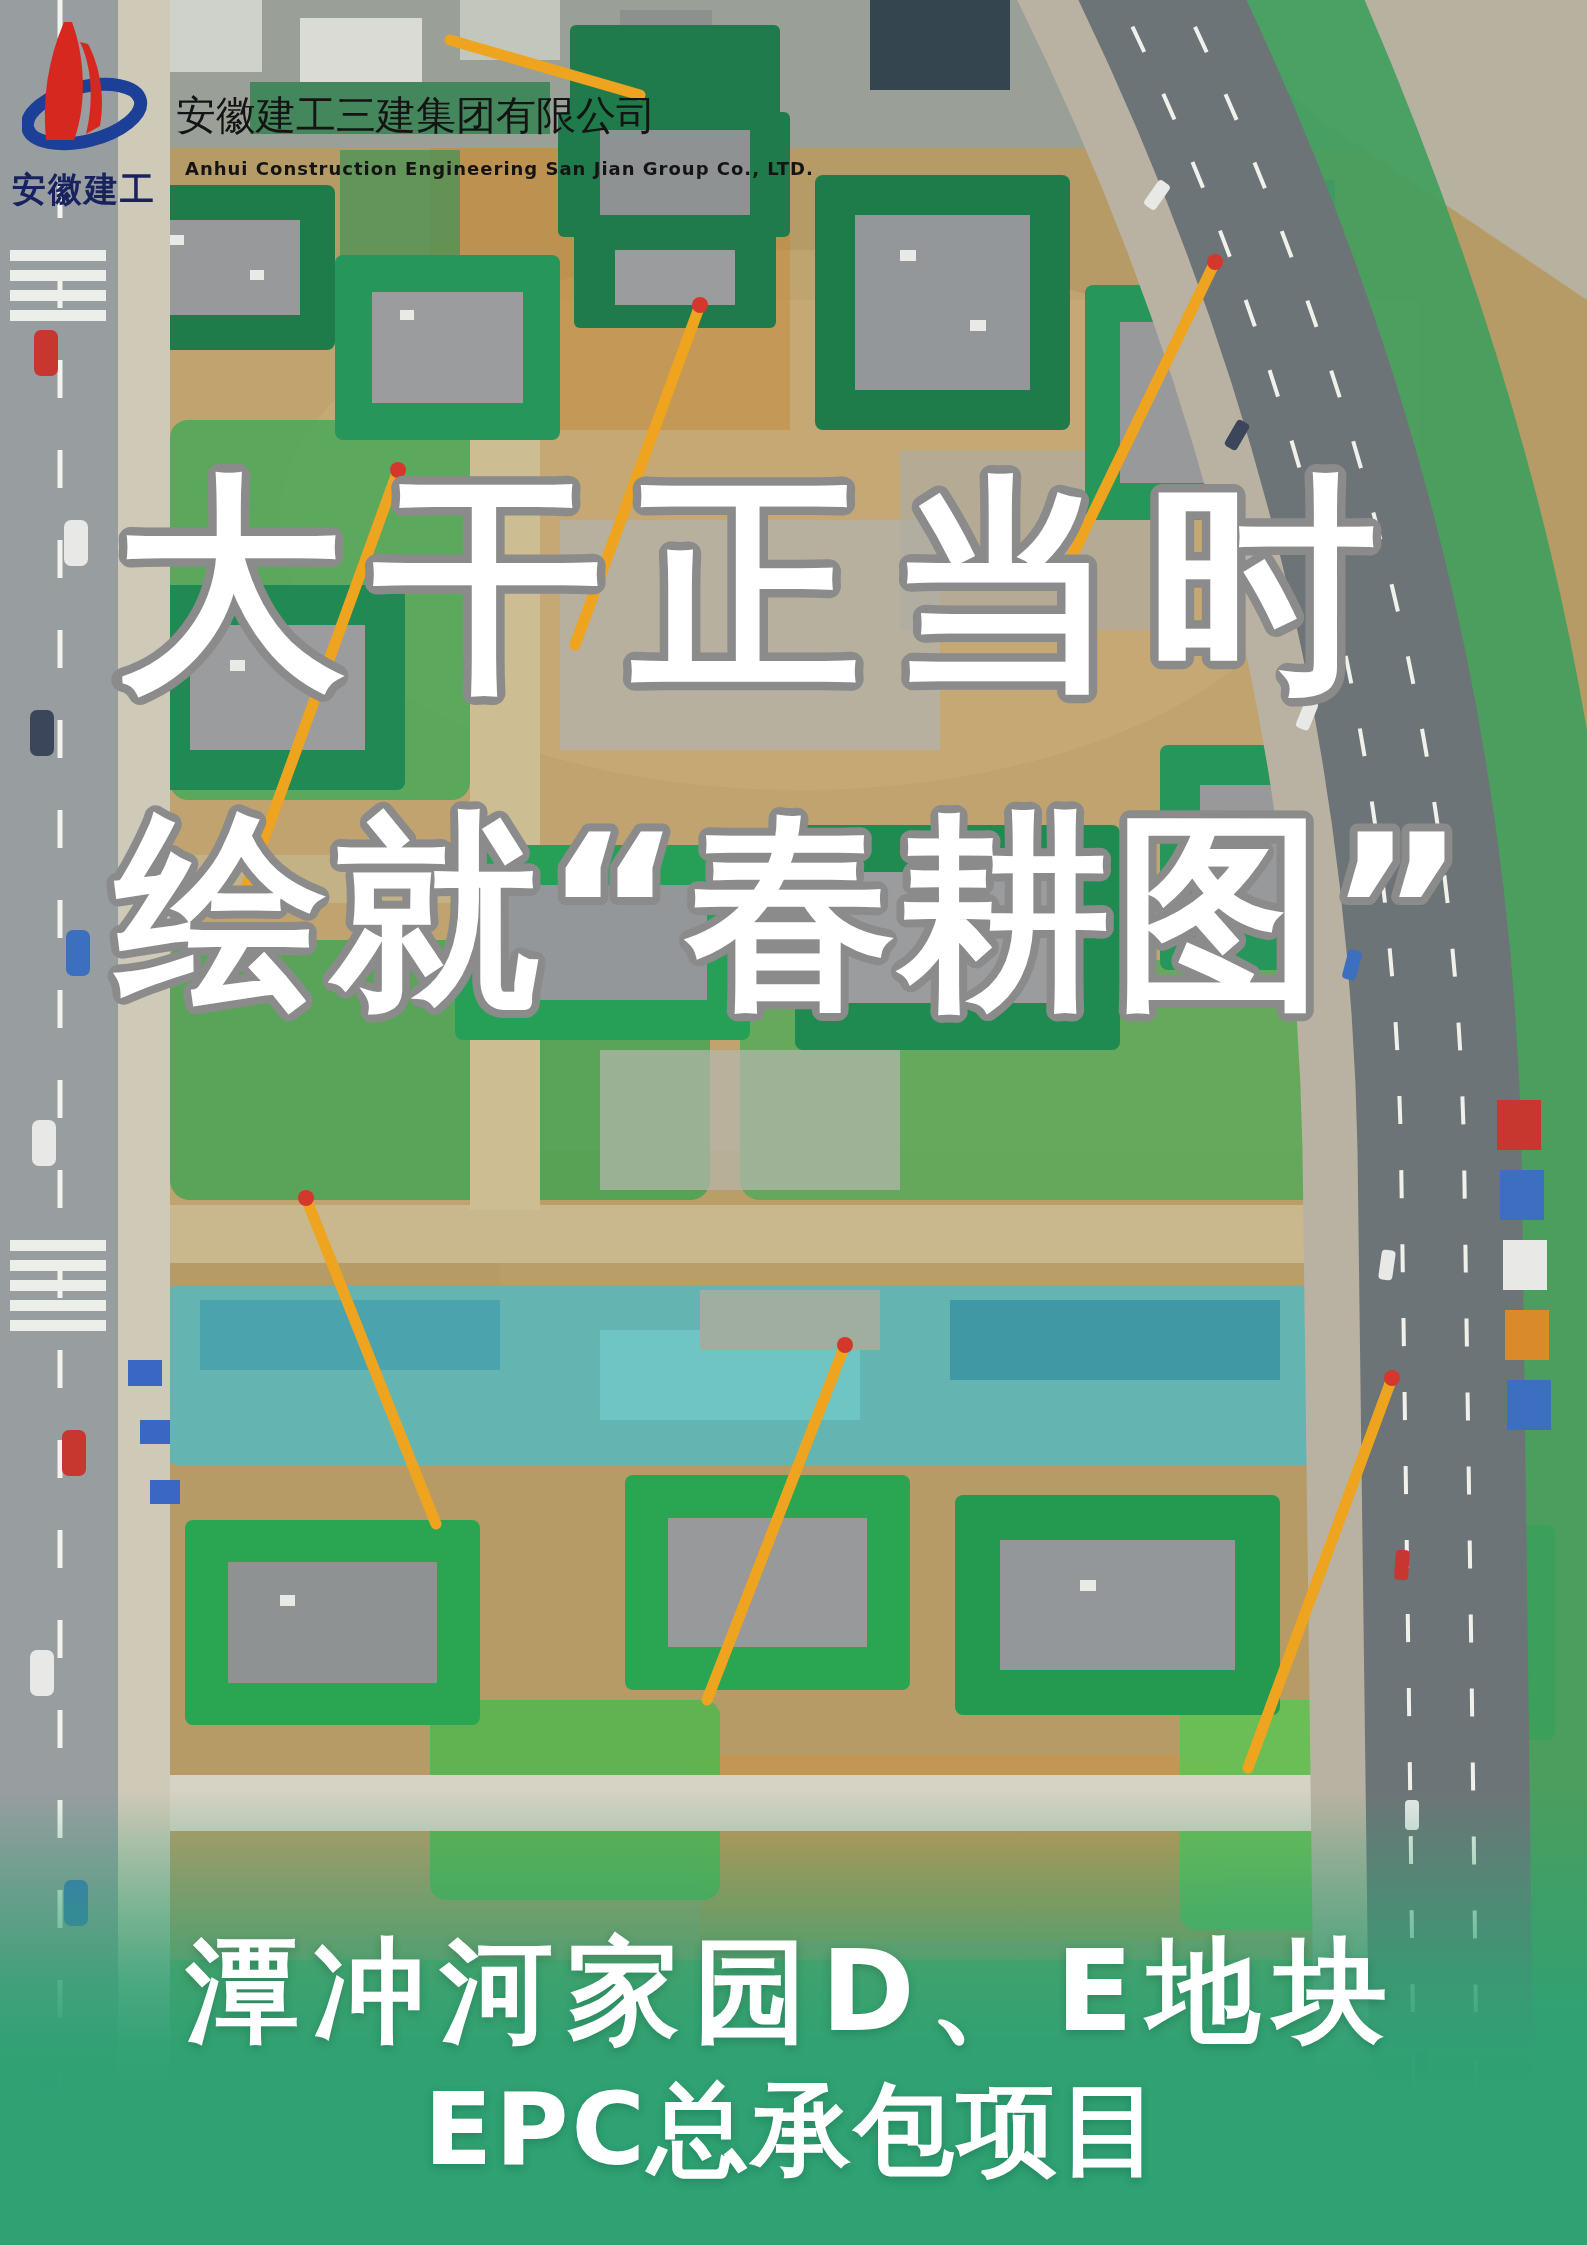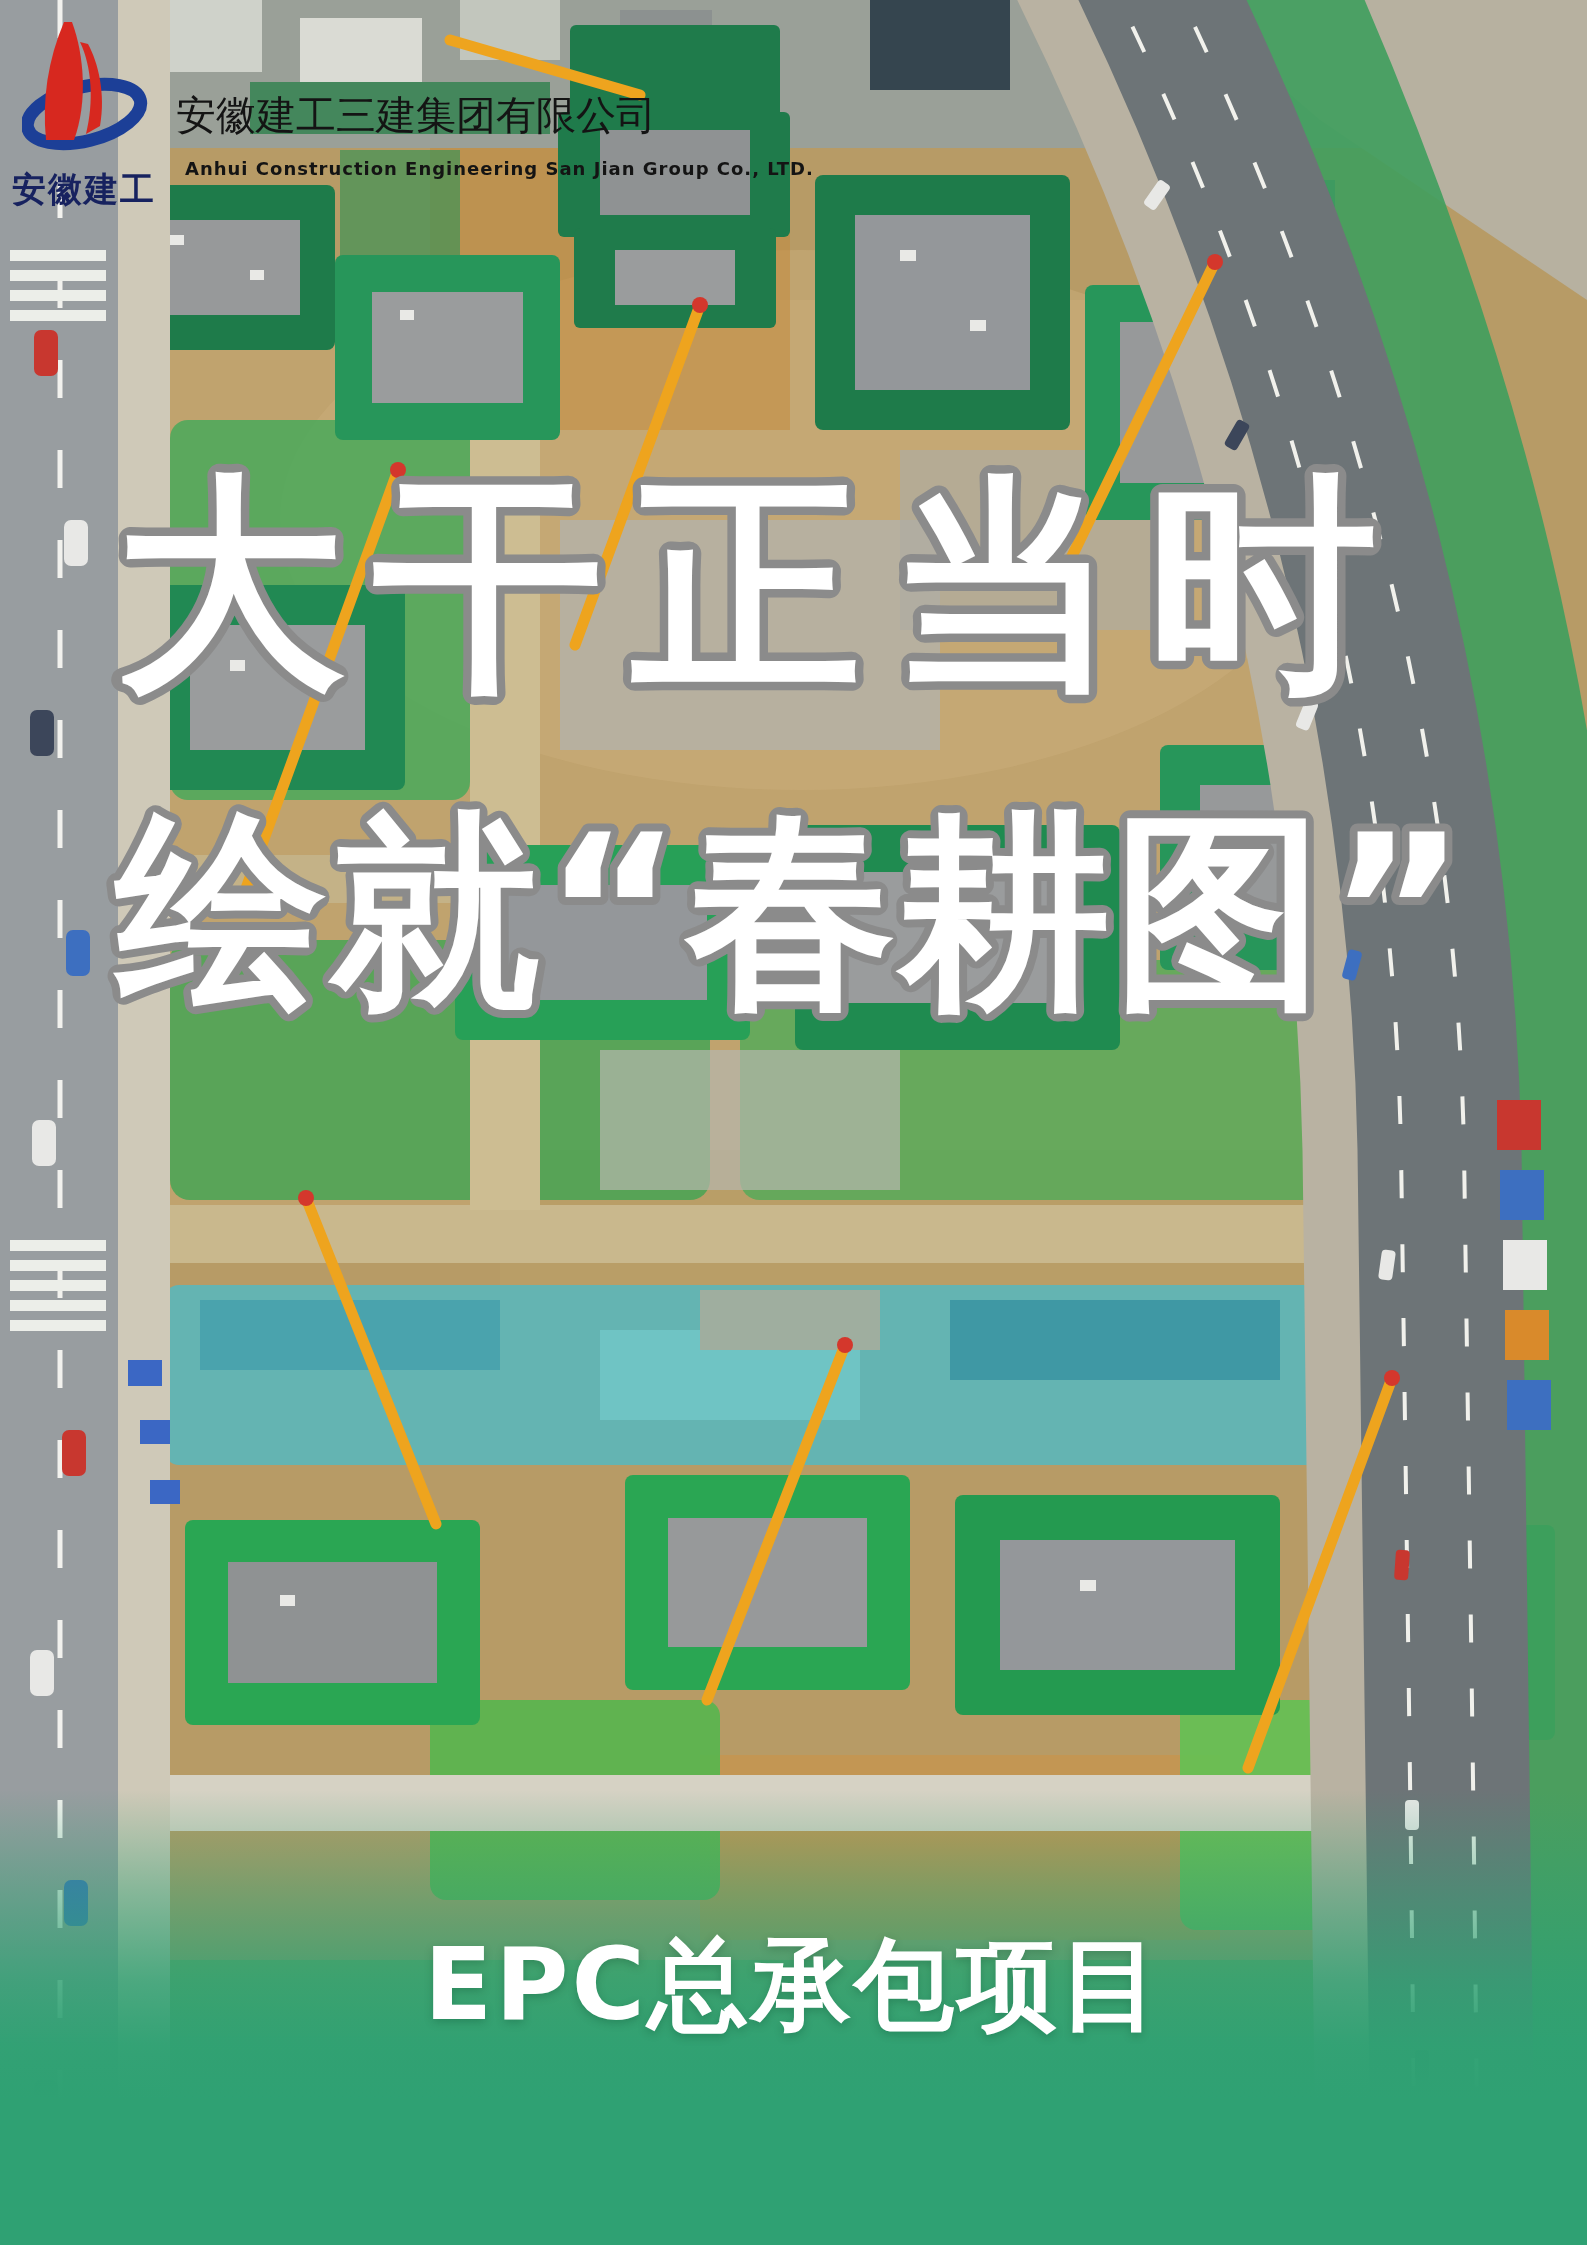--- a/index.html
+++ b/index.html
@@ -277,16 +277,17 @@
   </header>
 
   <svg class="headline-svg l1" viewBox="0 0 1587 320">
     <text x="760" y="265" text-anchor="middle" class="headline-text t1">大干正当时</text>
   </svg>
   <svg class="headline-svg l2" viewBox="0 0 1587 320">
     <text x="793" y="225" text-anchor="middle" class="headline-text t2">绘就“春耕图”</text>
   </svg>
 
   <div class="footer-band">
+    <div class="footer-line f1">潭冲河家园D、E地块</div>
     <div class="footer-line f2">EPC总承包项目</div>
   </div>
 
 </div>
 
 </body></html>

